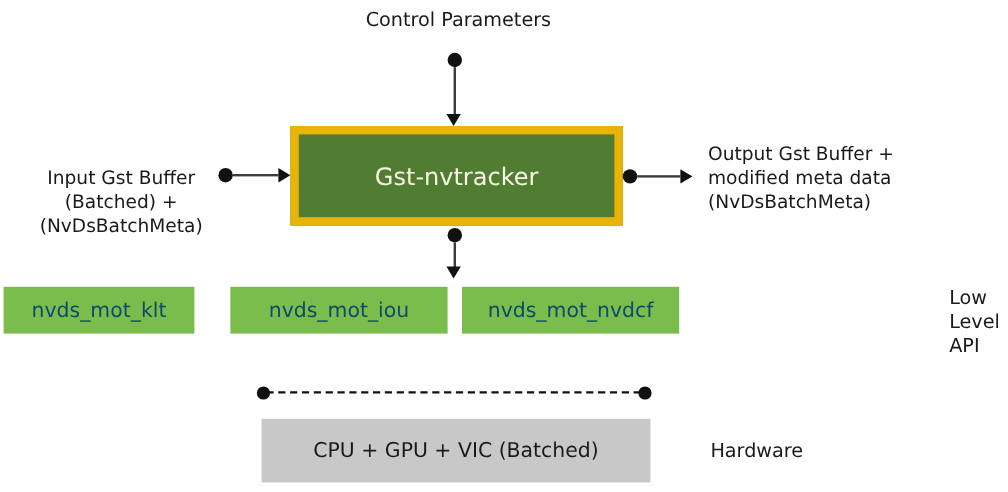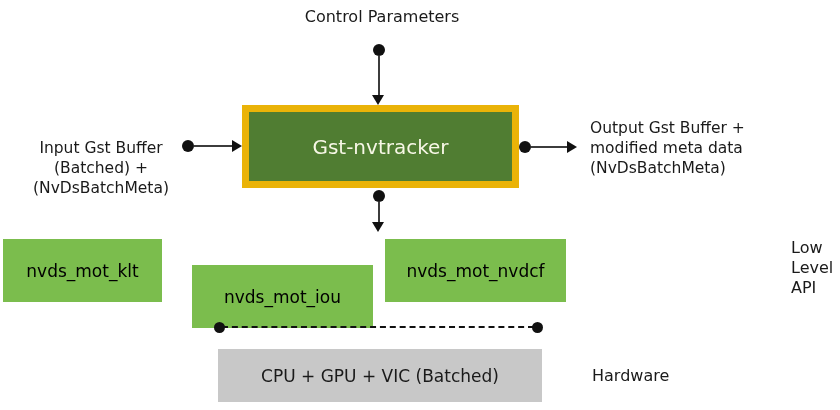--- a/index.html
+++ b/index.html
@@ -27,27 +27,27 @@
     left:242px;top:105px;width:277px;height:83px;
     background:#507D32;
     border:7px solid #eab308;
     box-sizing:border-box;
     display:flex;align-items:center;justify-content:center;
     font-size:20px;color:#F7F7E6;
   }
 
   
   .ll-box{
-    top:239px;height:63px;
+    top:239px;height:39px;
     background:#7BBD4D;
     display:flex;align-items:center;justify-content:center;
-    font-size:17px;color:#000000;
+    font-size:17px;color:#0c4a6e;
   }
   .ll-klt{left:3px;width:159px;}
-  .ll-iou{left:192px;width:181px;margin-top:26px;}
+  .ll-iou{left:192px;width:181px;}
   .ll-nvdcf{left:385px;width:181px;text-align:center;}
   .ll-3rd{left:582px;width:181px;}
 
   .side-label{font-size:16px;line-height:20px;}
   .low-level-api{left:791px;top:238px;width:48px;}
   .hardware-label{left:592px;top:366px;width:120px;}
 
   
   .hw-box{
     left:218px;top:349px;width:324px;height:53px;

